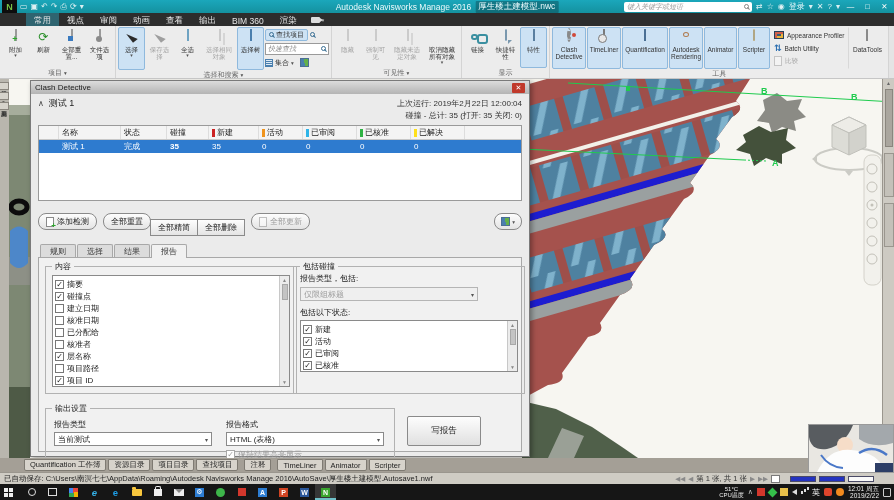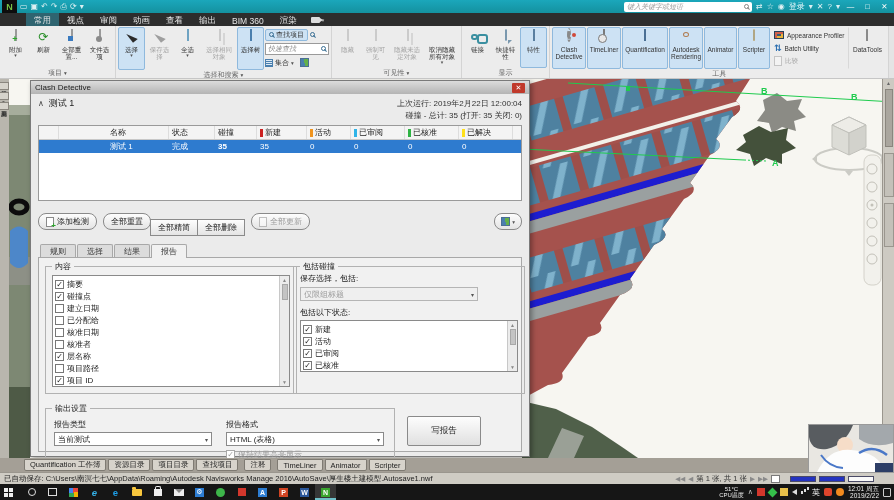--- a/index.html
+++ b/index.html
@@ -104,21 +104,21 @@
 .cd-close{margin-left:auto;width:13px;height:10px;background:#c0392b;color:#fff;font-size:7px;display:flex;align-items:center;justify-content:center;border-radius:1px;}
 .cd-body{flex:1;padding:3px 7px 4px;display:flex;flex-direction:column;min-height:0;}
 .cd-top{display:flex;align-items:center;font-size:9px;height:13px;}
 .exp{font-size:8px;color:#444;margin-right:5px;}
 .lastrun{margin-left:auto;font-size:8px;color:#333;}
 .cd-sum{text-align:right;font-size:8px;color:#333;height:12px;}
 .cd-table{margin-top:3px;border:1px solid #9a9a9a;background:#fff;height:76px;display:flex;flex-direction:column;font-size:8px;flex:none;}
 .cd-thead{display:flex;height:14px;background:#f4f4f4;border-bottom:1px solid #c8c8c8;align-items:center;flex:none;}
 .cth,.ctd{padding:0 3px;display:flex;align-items:center;gap:2px;height:100%;overflow:hidden;white-space:nowrap;}
 .cth{border-right:1px solid #ddd;color:#222;}
-.w0{width:20px;flex:none;} .w1{width:62px;flex:none;margin-left:48px;} .w2{width:46px;flex:none;} .w3{width:42px;flex:none;}
+.w0{width:20px;flex:none;} .w1{width:62px;flex:none;} .w2{width:46px;flex:none;} .w3{width:42px;flex:none;}
 .w4{width:50px;flex:none;} .w5{width:44px;flex:none;} .w6{width:54px;flex:none;} .w7{width:54px;flex:none;} .w8{width:54px;flex:none;} .wf{flex:1;}
 .chip{width:3px;height:8px;flex:none;}
 .cd-row{display:flex;height:13px;background:#2e7bcf;color:#fff;align-items:center;flex:none;}
 .cd-row .bold{font-weight:bold;}
 .cd-btns{display:flex;align-items:center;margin-top:6px;flex:none;}
 .btn{height:17px;border:1px solid #8a8a8a;border-radius:8px;background:linear-gradient(#fdfdfd,#e4e4e4);font-size:8px;padding:0 7px;display:flex;align-items:center;gap:3px;color:#222;white-space:nowrap;}
 .btn.dis{color:#9a9a9a;}
 .gapl{margin-left:6px;} .joined{margin-left:-1px;border-radius:0;margin-top:12px;}
 .exportbtn{margin-left:auto;width:28px;justify-content:center;gap:2px;}
 .cd-tabs{display:flex;margin-top:8px;padding-left:2px;gap:1px;flex:none;}
@@ -205,20 +205,24 @@
     <div class="qat">
       <span class="nwlogo">N</span>
       <span class="qi">▭</span>
       <span class="qi">▣</span>
       <span class="qi">↶</span>
       <span class="qi">↷</span>
       <span class="qi">⎙</span>
       <span class="qi">⟳</span>
       <span class="qi">▾</span>
     </div>
+    <div class="title-center">
+      <span>Autodesk Navisworks Manage 2016</span>
+      <span class="docchip">厚生楼土建模型.nwc</span>
+    </div>
     <div class="title-right">
       <div class="tsearch">
         <span class="ph">键入关键字或短语</span>
         <span class="magsm"></span>
       </div>
       <span class="qi">⇄</span>
       <span class="qi">☆</span>
       <span class="qi">◉</span>
       <span>登录</span>
       <span class="qi">▾</span>
@@ -609,25 +613,25 @@
               <div class="lrow">
                   <span class="cb">✓</span>
                   <span>碰撞点</span>
                 </div>
               <div class="lrow">
                   <span class="cb"></span>
                   <span>建立日期</span>
                 </div>
               <div class="lrow">
                   <span class="cb"></span>
+                  <span>核准日期</span>
+                </div>
+              <div class="lrow">
+                  <span class="cb"></span>
                   <span>已分配给</span>
-                </div>
-              <div class="lrow">
-                  <span class="cb"></span>
-                  <span>核准日期</span>
                 </div>
               <div class="lrow">
                   <span class="cb"></span>
                   <span>核准者</span>
                 </div>
               <div class="lrow">
                   <span class="cb">✓</span>
                   <span>层名称</span>
                 </div>
               <div class="lrow">
@@ -642,21 +646,21 @@
               <div class="lsb">
                   <span>▲</span>
                   <span class="th"></span>
                   <span class="dn">▼</span>
                 </div>
             </div>
           </div>
 
           <div class="gbox" style="left:254px;top:8px;width:232px;height:128px;padding:6px;">
             <span class="glab">包括碰撞</span>
-            <div style="font-size:8px;">保存选择，包括:</div>
+            <div style="font-size:8px;">报告类型，包括:</div>
             <div class="sel dis" style="width:178px;margin-top:3px;">
                 <span>仅限组标题</span>
                 <span class="car">▾</span>
               </div>
             <div class="flab">包括以下状态:</div>
             <div style="position:relative;background:#fff;border:1px solid #8a8a8a;height:52px;overflow:hidden;padding:2px 12px 0 2px;">
               <div class="lrow">
                   <span class="cb">✓</span>
                   <span>新建</span>
                 </div>

